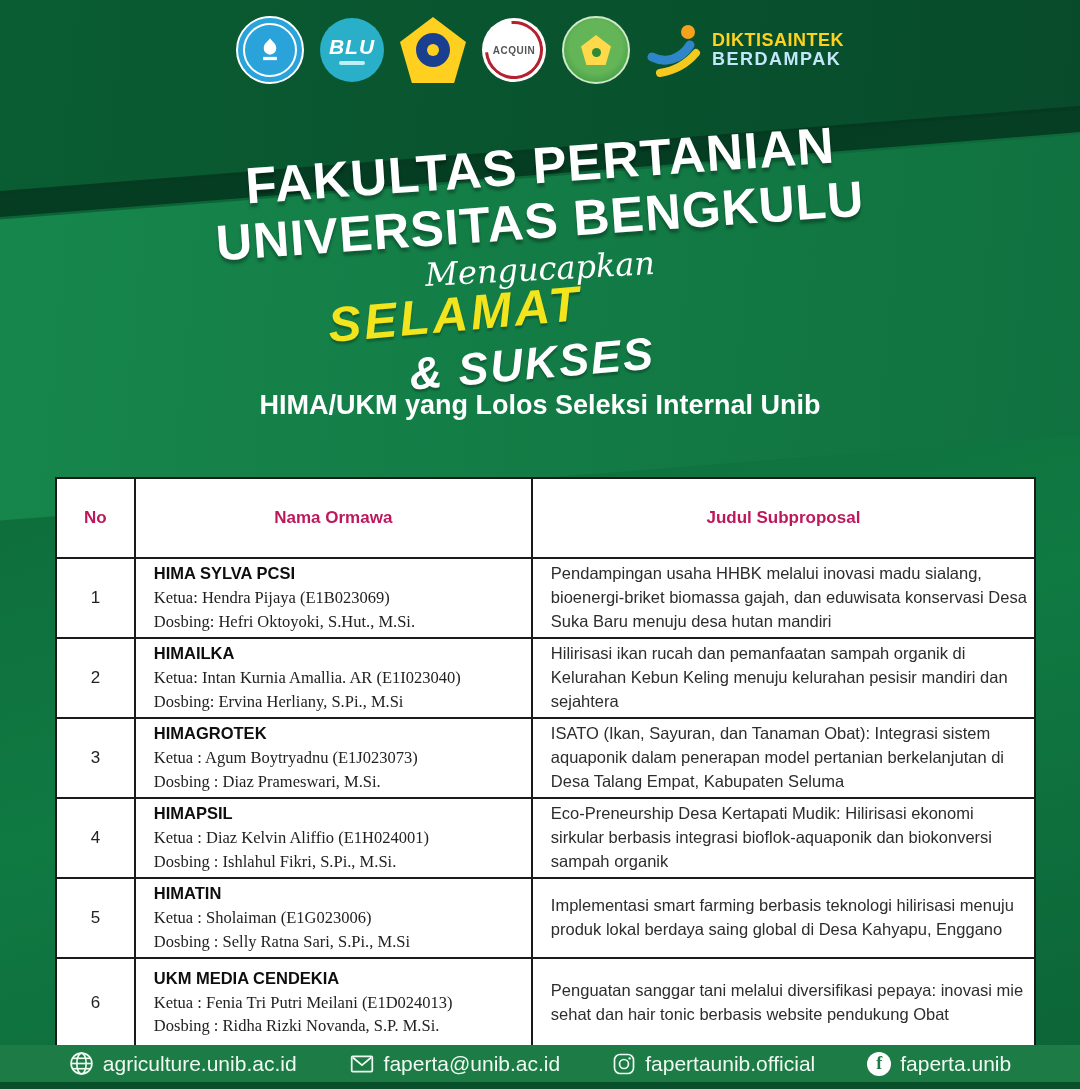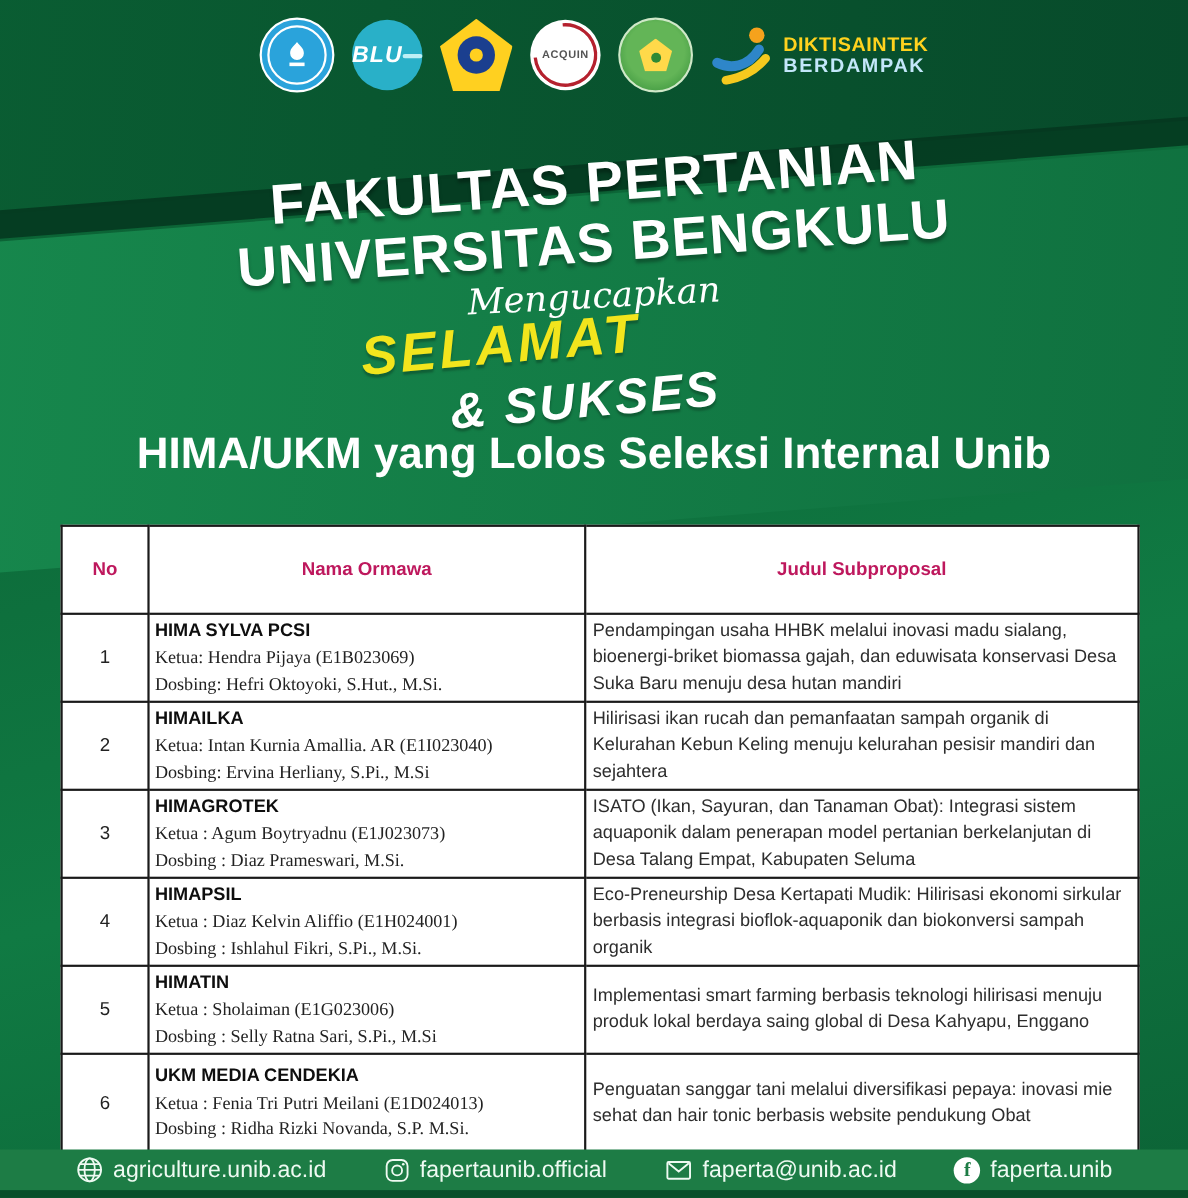--- a/index.html
+++ b/index.html
@@ -17,21 +17,21 @@
   .band-light{position:absolute;top:176px;left:-70px;width:1260px;height:300px;
     background:linear-gradient(100deg,#17884d,#0f6f3e);transform:rotate(-4.5deg);z-index:1;}
 
   
   .logo-bar{position:absolute;top:16px;left:0;width:100%;display:flex;justify-content:center;
     align-items:center;gap:16px;z-index:5;}
   .logo-circle{width:64px;height:64px;border-radius:50%;position:relative;flex:0 0 auto;
     display:flex;align-items:center;justify-content:center;}
   .logo-tutwuri{background:#2aa3db;border:2px solid #fff;}
   .logo-tutwuri .ring{position:absolute;inset:5px;border:2px solid #fff;border-radius:50%;}
-  .logo-blu{background:#29b0c8;flex-direction:row;}
+  .logo-blu{background:#29b0c8;flex-direction:column;}
   .logo-blu .blu-text{color:#fff;font-weight:bold;font-style:italic;font-size:21px;letter-spacing:1px;}
   .logo-blu .blu-bar{width:26px;height:4px;background:#bdeff5;border-radius:2px;margin-top:2px;}
   .penta{clip-path:polygon(50% 0%,100% 38%,82% 100%,18% 100%,0% 38%);}
   .logo-unib{width:66px;height:66px;background:#ffd020;position:relative;
     display:flex;align-items:center;justify-content:center;}
   .logo-unib .unib-inner{width:34px;height:34px;border-radius:50%;background:#1b3f8f;
     display:flex;align-items:center;justify-content:center;}
   .logo-unib .unib-dot{width:12px;height:12px;border-radius:50%;background:#ffd020;}
   .logo-acquin{background:#fff;}
   .logo-acquin .arc{position:absolute;inset:3px;border-radius:50%;border:3px solid #b5212e;
@@ -51,34 +51,34 @@
   .title1{top:136px;font-size:51px;font-weight:bold;letter-spacing:1px;
     transform:rotate(-4deg);text-shadow:0 4px 3px rgba(0,0,0,.30);}
   .title2{top:192px;font-size:50px;font-weight:bold;letter-spacing:1px;
     transform:rotate(-4deg);text-shadow:0 4px 3px rgba(0,0,0,.30);}
   .mengucapkan{top:250px;font-family:"DejaVu Serif",serif;font-style:italic;font-size:32px;
     transform:rotate(-3deg);}
   .selamat{top:286px;font-size:49px;font-weight:bold;font-style:italic;color:#f2e51d;
     letter-spacing:3px;transform:translateX(-85px) rotate(-5deg);text-shadow:0 3px 2px rgba(0,0,0,.25);}
   .sukses{top:338px;font-size:45px;font-weight:bold;font-style:italic;letter-spacing:2px;
     transform:translateX(-8px) rotate(-5deg);text-shadow:0 3px 2px rgba(0,0,0,.25);}
-  .subtitle1{top:390px;font-size:40px;font-weight:bold;}
+  .subtitle1{top:390px;font-size:27px;font-weight:bold;}
   .subtitle2{top:427px;font-size:30px;font-weight:bold;}
 
   
   .announce-table{position:absolute;left:55px;top:477px;width:981px;z-index:4;
     border-collapse:collapse;background:#fff;table-layout:fixed;}
   .announce-table th,.announce-table td{border:2.5px solid #1a1a1a;vertical-align:middle;}
   .announce-table thead tr{height:80px;}
   .announce-table tbody tr{height:80px;}
   .announce-table tbody tr:nth-child(6){height:89px;}
   .announce-table th{font-size:17px;font-weight:bold;color:#be185d;text-align:center;}
   .col-no{width:78px;text-align:center;font-size:17px;color:#222;}
-  .col-nama{width:393px;padding:3px 4px 3px 5px;}
-  .col-judul{width:498px;padding:3px 6px 3px 6px;font-size:16.5px;color:#2d2d2d;line-height:1.45;}
+  .col-nama{width:393px;padding:3px 4px 3px 18px;}
+  .col-judul{width:498px;padding:3px 6px 3px 18px;font-size:16.5px;color:#2d2d2d;line-height:1.45;}
   .org{font-weight:bold;font-size:16.5px;color:#0e0e0e;line-height:1.45;}
   .pline{font-size:16.5px;color:#222;line-height:1.45;font-family:Liberation Serif, serif;}
 
   
   .footer{position:absolute;left:0;right:0;bottom:7px;height:37px;background:#1d7c45;
     display:flex;align-items:center;justify-content:center;gap:52px;z-index:6;}
   .footer-strip{position:absolute;left:0;right:0;bottom:0;height:7px;background:#084f2a;z-index:6;}
   .f-item{display:flex;align-items:center;gap:9px;color:#eefaf2;font-size:21px;}
   .f-item svg{display:block;}
   .fb-circle{width:24px;height:24px;border-radius:50%;background:#fff;color:#1d7c45;
@@ -221,34 +221,34 @@
       <svg width="25" height="25" viewBox="0 0 24 24" fill="none" stroke="#eefaf2" stroke-width="1.6">
         <circle cx="12" cy="12" r="10"></circle>
           <ellipse cx="12" cy="12" rx="4.5" ry="10"></ellipse>
         <line x1="2" y1="12" x2="22" y2="12"></line>
           <line x1="3.2" y1="7" x2="20.8" y2="7"></line>
           <line x1="3.2" y1="17" x2="20.8" y2="17"></line>
       </svg>
       <span>agriculture.unib.ac.id</span>
     </div>
     <div class="f-item">
+      <svg width="26" height="26" viewBox="0 0 24 24" fill="none" stroke="#eefaf2" stroke-width="1.6">
+        <rect x="2.5" y="5" width="19" height="14" rx="1"></rect>
+          <polyline points="3.5,6 12,13 20.5,6"></polyline>
+      </svg>
+      <span>faperta@unib.ac.id</span>
+    </div>
+    <div class="f-item">
       <svg width="24" height="24" viewBox="0 0 24 24" fill="none" stroke="#eefaf2" stroke-width="1.7">
         <rect x="2.5" y="2.5" width="19" height="19" rx="5.5"></rect>
           <circle cx="12" cy="12" r="4.5"></circle>
         <circle cx="17.6" cy="6.4" r="1.2" fill="#eefaf2" stroke="none"></circle>
       </svg>
       <span>fapertaunib.official</span>
     </div>
     <div class="f-item">
-      <svg width="26" height="26" viewBox="0 0 24 24" fill="none" stroke="#eefaf2" stroke-width="1.6">
-        <rect x="2.5" y="5" width="19" height="14" rx="1"></rect>
-          <polyline points="3.5,6 12,13 20.5,6"></polyline>
-      </svg>
-      <span>faperta@unib.ac.id</span>
-    </div>
-    <div class="f-item">
       <span class="fb-circle">f</span>
       <span>faperta.unib</span>
     </div>
   </div>
   <div class="footer-strip"></div>
 
 </div>
 
 </body></html>

